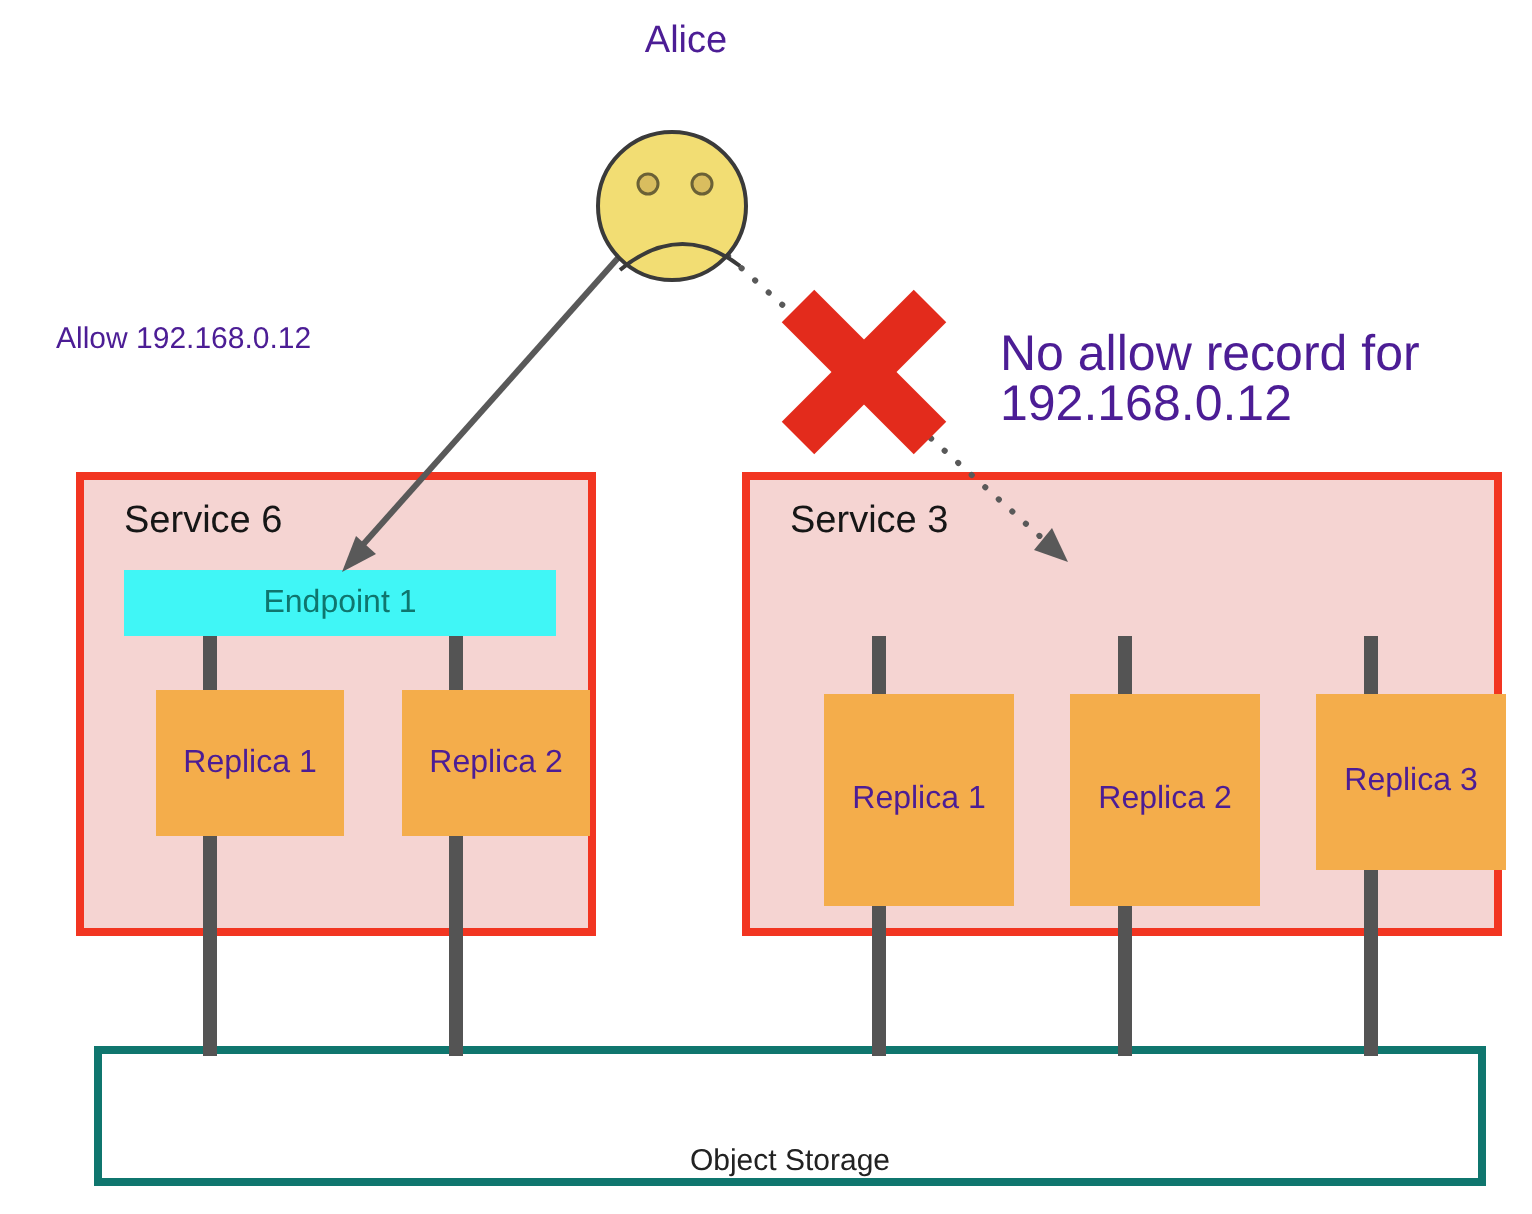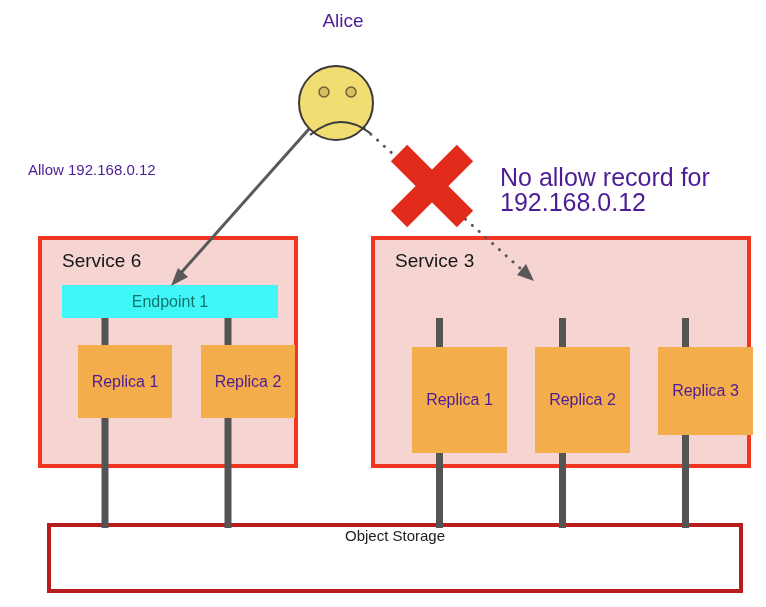--- a/index.html
+++ b/index.html
@@ -36,22 +36,22 @@
   }
   #s1r1 { left:58px;  top:345px; width:94px; height:73px; }
   #s1r2 { left:181px; top:345px; width:94px; height:73px; }
   #s2r1 { left:392px; top:347px; width:95px; height:106px; }
   #s2r2 { left:515px; top:347px; width:95px; height:106px; }
   #s2r3 { left:638px; top:347px; width:95px; height:88px; }
 
   
   #storage {
     position:absolute; left:47px; top:523px; width:696px; height:70px;
-    background:#ffffff; border:4px solid #b91c1c; box-sizing:border-box; z-index:1;
-    display:flex; align-items:flex-start; justify-content:center;
+    background:#ffffff; border:4px solid #0f766e; box-sizing:border-box; z-index:1;
+    display:flex; align-items:flex-end; justify-content:center;
     font-size:15px; color:#222222;
   }
 
   
   svg.connectors { position:absolute; left:0; top:0; z-index:2; }
   svg.overlay    { position:absolute; left:0; top:0; z-index:4; pointer-events:none; }
 
   
   .label { position:absolute; z-index:5; color:#4c1d95; }
   #alice-name { left:243px; top:10px;  width:200px; text-align:center; font-size:19px; }

